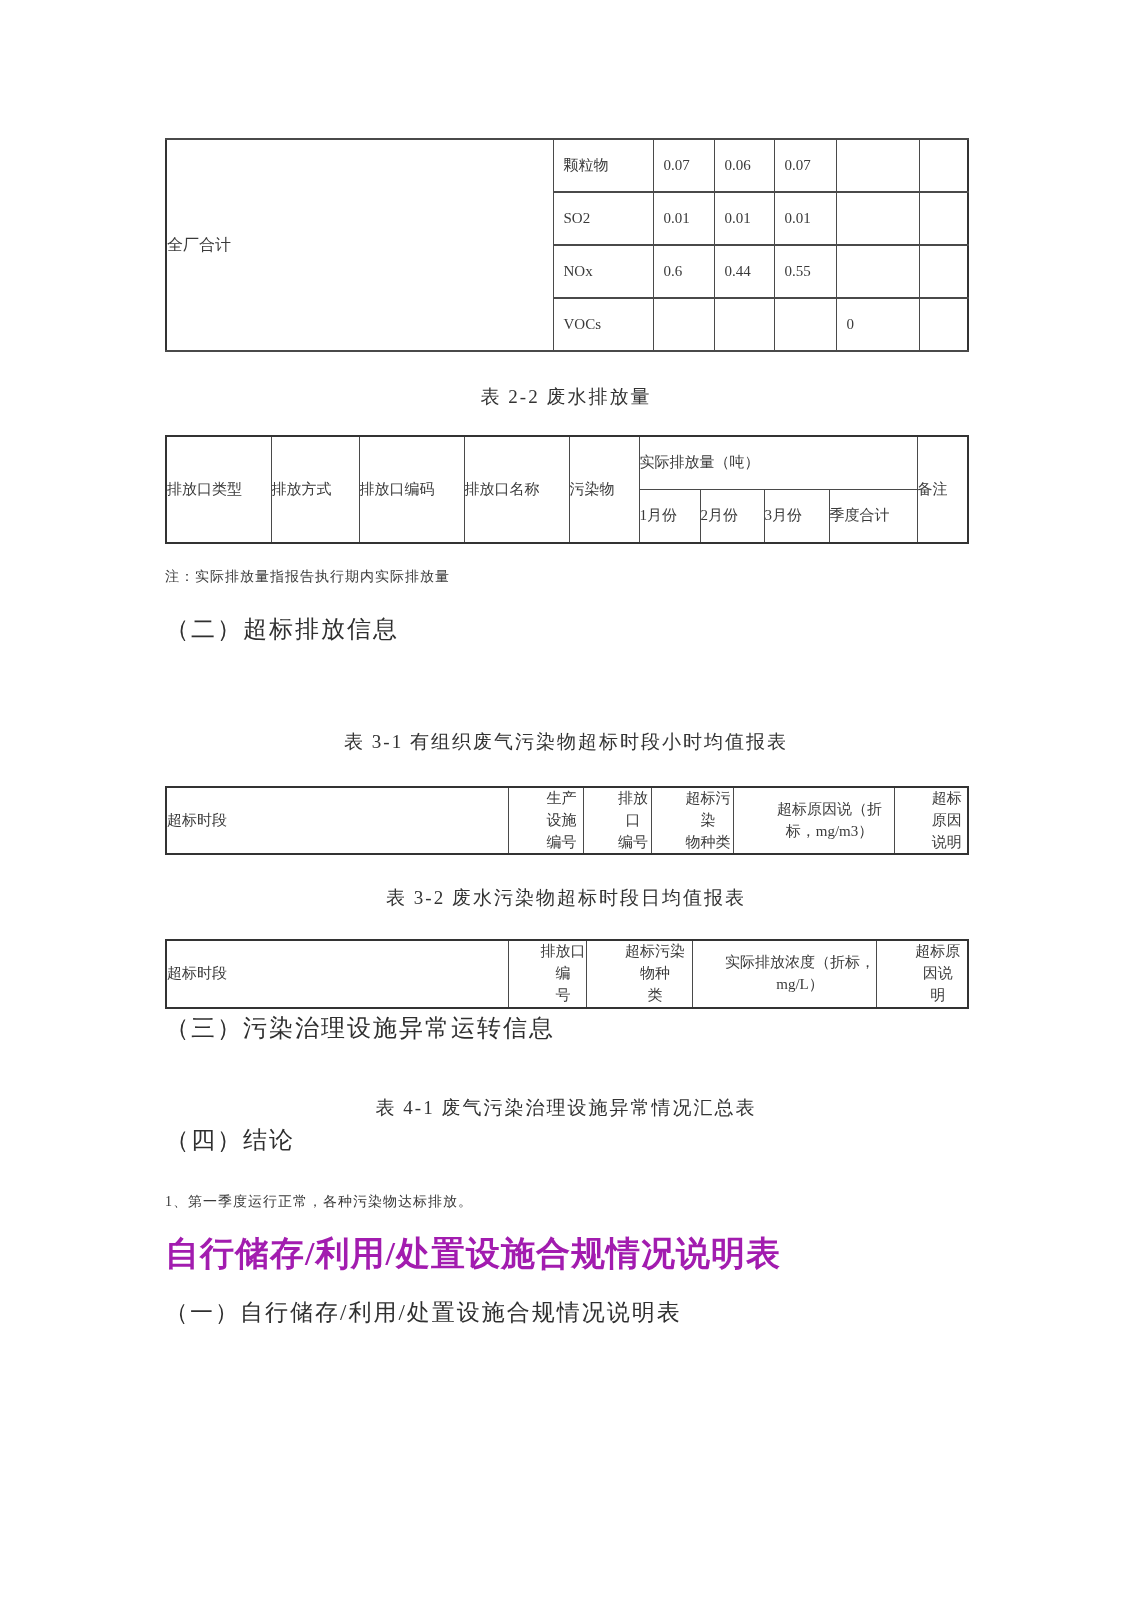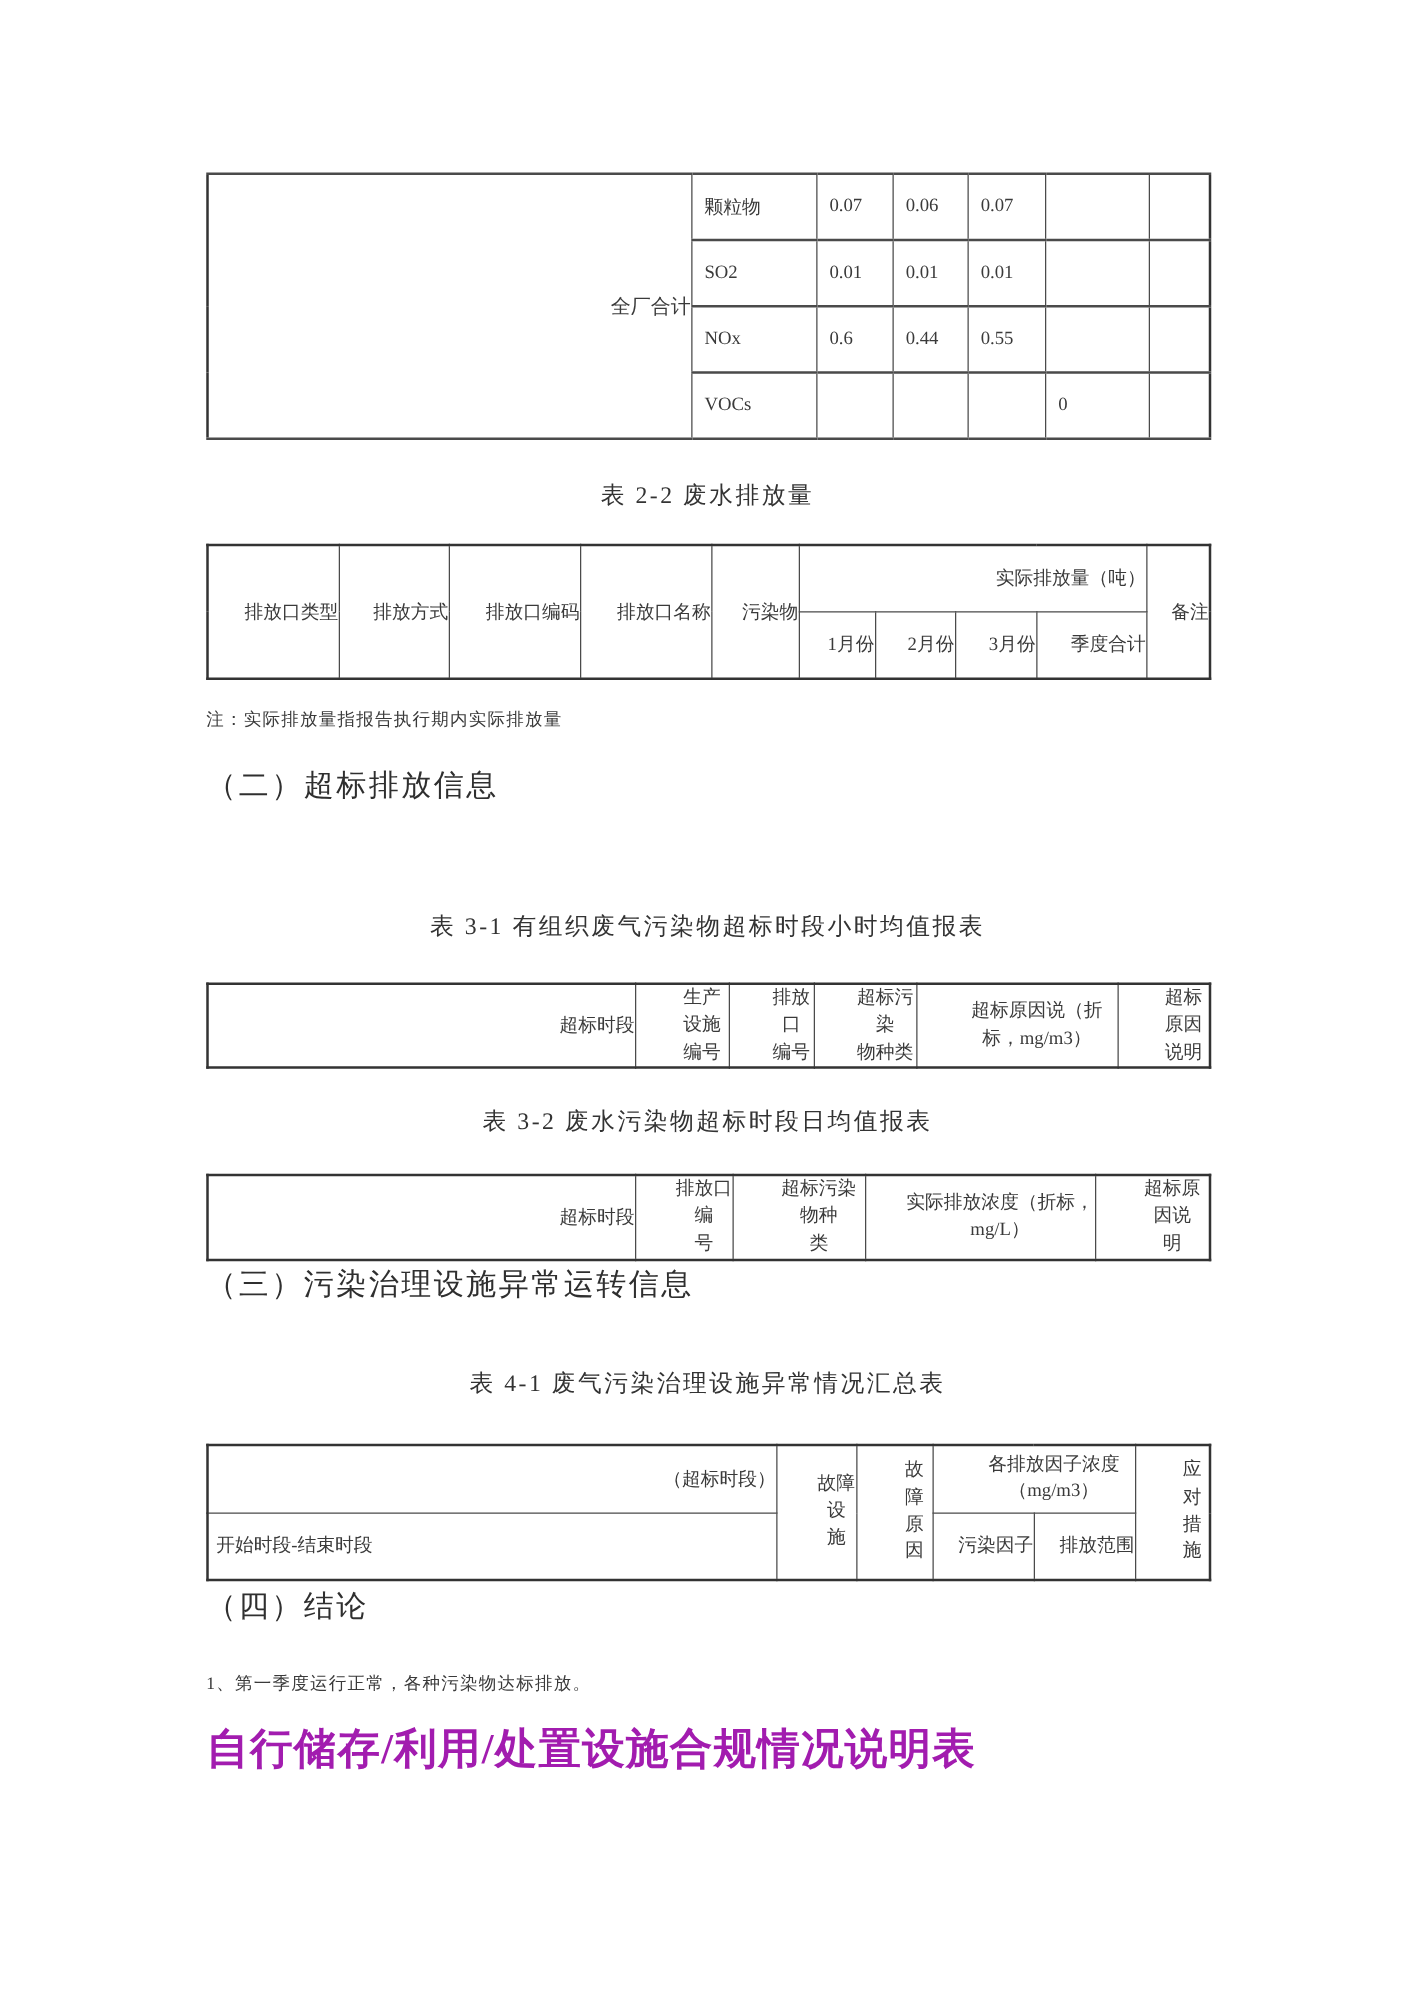--- a/index.html
+++ b/index.html
@@ -7,21 +7,21 @@
     width:1131px;height:1600px;background:#ffffff;
     font-family:"Liberation Serif","DejaVu Serif",serif;
     color:#333333;position:relative;overflow:hidden;
   }
   .content{position:absolute;left:165px;top:0;width:802px;}
 
   table{border-collapse:collapse;table-layout:fixed;width:802px;}
   table.doc-table{border:2px solid #333333;}
   td{border:1px solid #4a4a4a;font-size:15px;color:#3a3a3a;
      vertical-align:middle;overflow:hidden;padding:0;}
-  td.c{text-align:right;margin-top:36px;}
+  td.c{text-align:left;margin-top:36px;}
   td.l{text-align:left;padding-left:10px;font-family:Liberation Serif, serif;}
   td.pre{white-space:pre-line;line-height:1.45;text-align:center;padding-left:32px;}
 
   
   #tbl-total td{border-top-width:2px;border-bottom-width:2px;}
 
   .tbl-title{
     text-align:center;font-size:19px;color:#333333;
     letter-spacing:2px;line-height:22px;
   }
@@ -175,49 +175,22 @@
       <td class="pre">超标原因说
 明</td>
     </tr>
   </tbody>
     </table>
 
   <div class="section-heading" style="margin-top:4px;">（三）污染治理设施异常运转信息</div>
 
   <div class="tbl-title" style="margin-top:54px;">表 4-1 废气污染治理设施异常情况汇总表</div>
 
-  <table class="doc-table" style="margin-top:36px;">
-    <colgroup>
-      <col style="width:455px">
-        <col style="width:64px">
-        <col style="width:61px">
-      <col style="width:81px">
-        <col style="width:81px">
-        <col style="width:60px">
-    </colgroup>
-    <tbody>
-        <tr style="height:55px">
-      <td class="c">（超标时段）</td>
-      <td class="pre" rowspan="2">故障设
-施</td>
-      <td class="pre" rowspan="2">故障原
-因</td>
-      <td class="pre" colspan="2">各排放因子浓度
-（mg/m3）</td>
-      <td class="pre" rowspan="2">应对措
-施</td>
-    </tr>
-    <tr style="height:53px">
-      <td class="l" style="padding-left:6px">开始时段-结束时段</td>
-      <td class="c">污染因子</td>
-      <td class="c">排放范围</td>
-    </tr>
-  </tbody>
-    </table>
 
   <div class="section-heading" style="margin-top:6px;">（四）结论</div>
 
   <div class="small-text" style="margin-top:38px;">1、第一季度运行正常，各种污染物达标排放。</div>
 
   <div class="main-heading" style="margin-top:21px;">自行储存/利用/处置设施合规情况说明表</div>
 
+  <div class="sub-heading" style="margin-top:21px;">（一）自行储存/利用/处置设施合规情况说明表</div>
 
 </div>
 
 </body></html>

